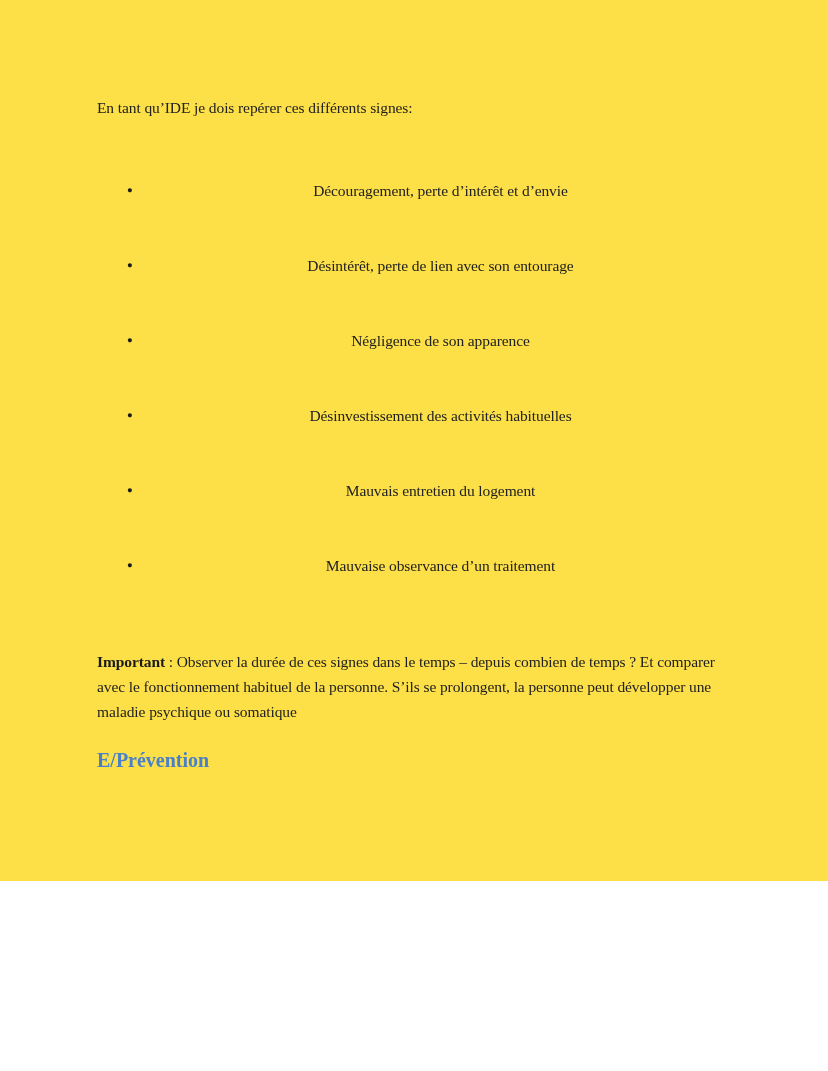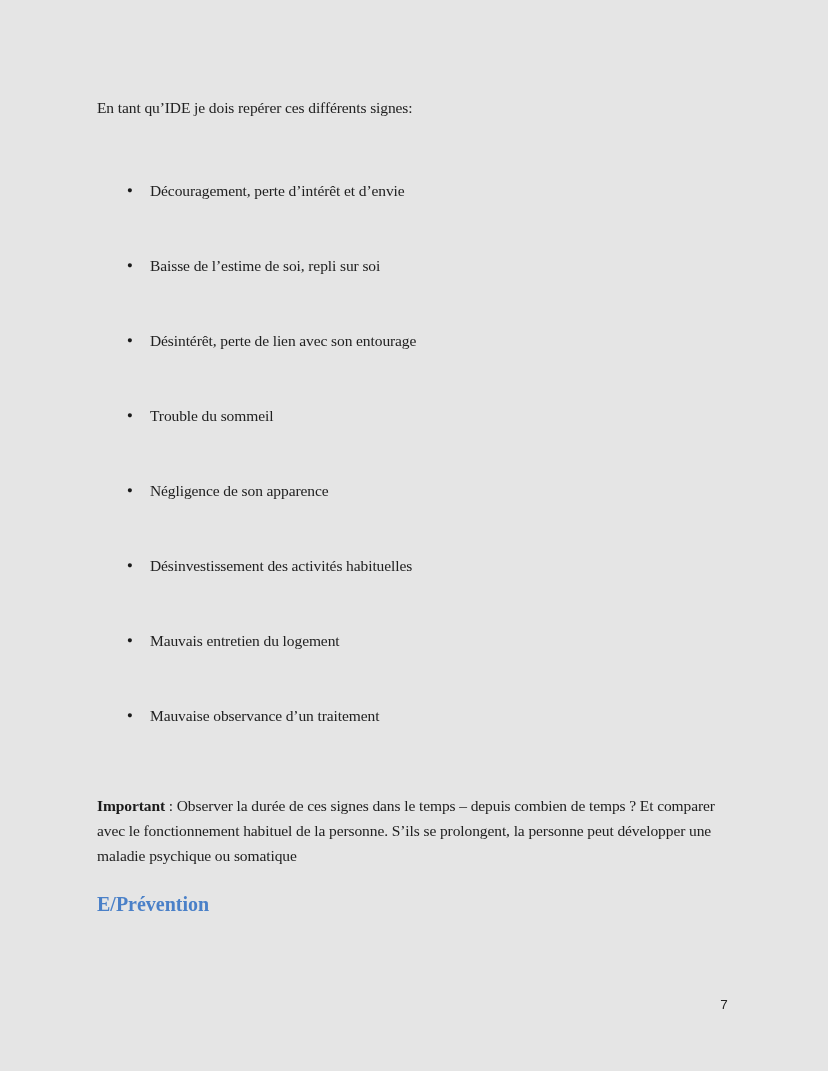--- a/index.html
+++ b/index.html
@@ -4,22 +4,22 @@
 <title>Document</title>
 <style>
   html, body {
     margin: 0;
     padding: 0;
     background: #ffffff;
   }
   .page {
     position: relative;
     width: 828px;
-    height: 1071px;
-    background: #e5e5e5;
+    height: 881px;
+    background: #fde047;
     overflow: hidden;
     font-family: "Liberation Serif", "DejaVu Serif", serif;
     color: #212121;
     font-size: 15.5px;
     line-height: 25px;
     letter-spacing: -0.1px;
   }
   .content {
     position: absolute;
     left: 97px;
@@ -29,36 +29,37 @@
   p, h2, ul, li {
     margin: 0;
     padding: 0;
     white-space: pre-wrap;
   }
   .lead { margin: 0; }
   ul.bullets {
     list-style: none;
     margin: 8px 0 0 0;
     padding: 0 0 0 53px;
+    text-align: center;
   }
   ul.bullets li {
     position: relative;
   }
   ul.bullets li::before {
     content: "\25CF";
     position: absolute;
     left: -23px;
     top: 0;
     font-size: 9.5px;
     line-height: 25px;
     color: #1a1a1a;
     letter-spacing: 0;
   }
   .important {
-    margin-top: 15px;
+    margin-top: 21px;
     width: 620px;
   }
   .important b, li b {
     font-weight: bold;
     color: #1b1b1b;
   }
   h2.section-title {
     margin-top: 22px;
     font-size: 20px;
     line-height: 28px;
@@ -82,23 +83,21 @@
 </head>
 <body>
 
 <div class="page">
   <div class="content">
 
     <p class="lead">En tant qu’IDE je dois repérer ces différents signes:</p>
 
     <ul class="bullets">
       <li>Découragement, perte d’intérêt et d’envie</li>
-      <li>Baisse de l’estime de soi, repli sur soi</li>
       <li>Désintérêt, perte de lien avec son entourage</li>
-      <li>Trouble du sommeil</li>
       <li>Négligence de son apparence</li>
       <li>Désinvestissement des activités habituelles</li>
       <li>Mauvais entretien du logement</li>
       <li>Mauvaise observance d’un traitement</li>
     </ul>
 
     <p class="important"><b>Important</b><span> : Observer la durée de ces signes dans le temps – depuis combien de temps ? Et comparer  avec le fonctionnement habituel de la personne. S’ils se prolongent, la personne peut développer une maladie psychique ou somatique</span></p>
 
     <h2 class="section-title">E/Prévention</h2>
 

